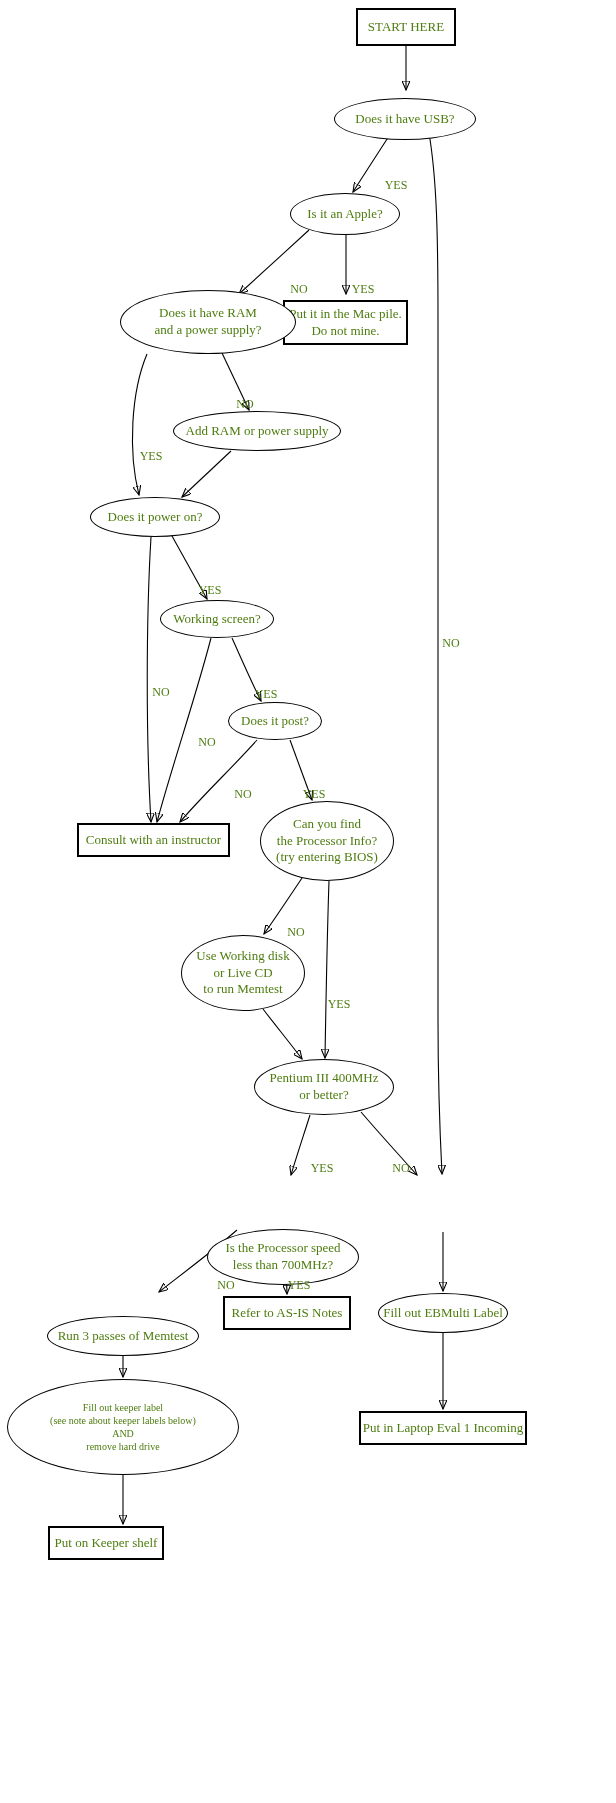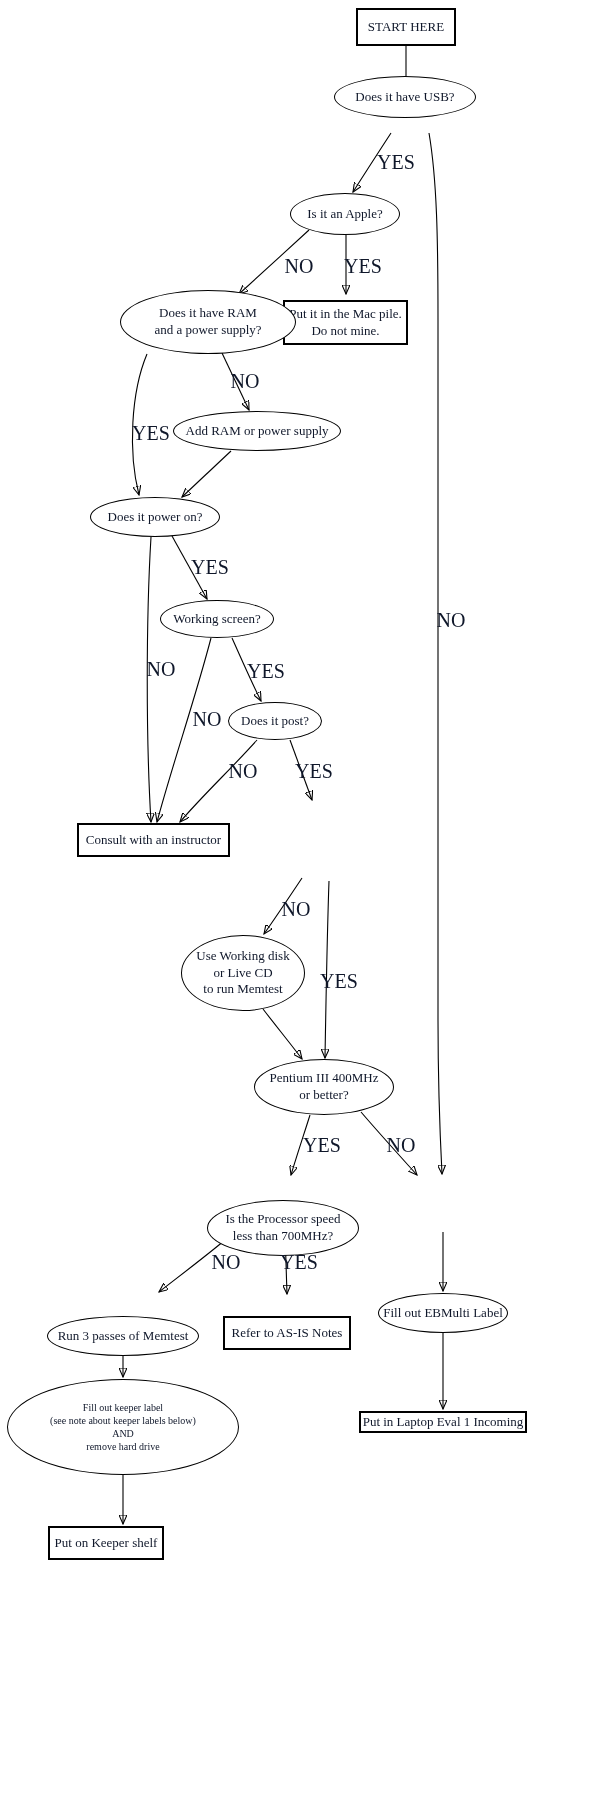--- a/index.html
+++ b/index.html
@@ -1,52 +1,52 @@
 <!DOCTYPE html>
 <html><head>
 <meta charset="utf-8">
 <style>
   * { margin:0; padding:0; box-sizing:border-box; }
   html,body { background:#ffffff; }
   .stage {
     position:relative; width:616px; height:1803px; background:#ffffff;
-    font-family:"Liberation Serif","DejaVu Serif",serif; color:#0f172a;
+    font-family:"Liberation Serif","DejaVu Serif",serif; color:#4d7c0f;
     overflow:hidden;
   }
   .edges { position:absolute; left:0; top:0; width:616px; height:1803px; }
   .edges path { stroke:#000; stroke-width:1.1; fill:none; }
   .node {
     position:absolute; display:flex; align-items:center; justify-content:center;
     text-align:center; white-space:pre-line; font-size:13px; line-height:1.3;
     background:#fff;
   }
   .ellipse { border:1px solid #000; border-radius:50%; }
   .rect { border:2px solid #000; }
-  .elabel { position:absolute; transform:translate(-50%,-50%); font-size:20px; }
+  .elabel { position:absolute; transform:translate(-50%,-50%); font-size:12px;margin-top:23px; }
 
   .n-start      { left:356px; top:8px;    width:100px; height:38px; }
-  .n-usb        { left:334px; top:76px;   width:142px; height:42px; }
+  .n-usb        { left:334px; top:98px;   width:142px; height:42px; }
   .n-apple      { left:290px; top:193px;  width:110px; height:42px; }
   .n-mac        { left:283px; top:300px;  width:125px; height:45px; }
   .n-ram        { left:120px; top:290px;  width:176px; height:64px; }
   .n-addram     { left:173px; top:411px;  width:168px; height:40px; }
   .n-poweron    { left:90px;  top:497px;  width:130px; height:40px; }
   .n-screen     { left:160px; top:600px;  width:114px; height:38px; }
   .n-post       { left:228px; top:702px;  width:94px;  height:38px; }
   .n-consult    { left:77px;  top:823px;  width:153px; height:34px;font-family:Liberation Serif, serif; }
   .n-procinfo   { left:260px; top:801px;  width:134px; height:80px; }
   .n-ebmulti    { left:181px; top:935px;  width:124px; height:76px; }
   .n-pentium    { left:254px; top:1059px; width:140px; height:56px; }
-  .n-speed      { left:207px; top:1200px; width:152px; height:56px; }
+  .n-speed      { left:207px; top:1229px; width:152px; height:56px; }
   .n-pullhd     { left:376px; top:1176px; width:134px; height:56px; }
   .n-run3       { left:47px;  top:1316px; width:152px; height:40px; }
-  .n-asis       { left:223px; top:1296px; width:128px; height:34px;margin-top:20px; }
+  .n-asis       { left:223px; top:1296px; width:128px; height:34px; }
   .n-reject     { left:378px; top:1293px; width:130px; height:40px; }
   .n-keeper     { left:7px;   top:1379px; width:232px; height:96px; font-size:10px; }
-  .n-laptopeval { left:359px; top:1411px; width:168px; height:22px; }
+  .n-laptopeval { left:359px; top:1411px; width:168px; height:34px; }
   .n-shelf      { left:48px;  top:1526px; width:116px; height:34px; }
 
   .l-usb-yes     { left:396px; top:162px; }
   .l-usb-no      { left:451px; top:620px; }
   .l-apple-no    { left:299px; top:266px; }
   .l-apple-yes   { left:363px; top:266px; }
   .l-ram-no      { left:245px; top:381px; }
   .l-ram-yes     { left:151px; top:433px; }
   .l-power-yes   { left:210px; top:567px; }
   .l-power-no    { left:161px; top:669px; }
@@ -104,20 +104,23 @@
   <div class="node ellipse n-apple">Is it an Apple?</div>
   <div class="node rect n-mac">Put it in the Mac pile.
 Do not mine.</div>
   <div class="node ellipse n-ram">Does it have RAM
 and a power supply?</div>
   <div class="node ellipse n-addram">Add RAM or power supply</div>
   <div class="node ellipse n-poweron">Does it power on?</div>
   <div class="node ellipse n-screen">Working screen?</div>
   <div class="node ellipse n-post">Does it post?</div>
   <div class="node rect n-consult">Consult with an instructor</div>
+  <div class="node ellipse n-procinfo">Can you find
+the Processor Info?
+(try entering BIOS)</div>
   <div class="node ellipse n-ebmulti">Use Working disk
 or Live CD
 to run Memtest</div>
   <div class="node ellipse n-pentium">Pentium III 400MHz
 or better?</div>
   <div class="node ellipse n-speed">Is the Processor speed
 less than 700MHz?</div>
   <div class="node ellipse n-run3">Run 3 passes of Memtest</div>
   <div class="node rect n-asis">Refer to AS-IS Notes</div>
   <div class="node ellipse n-reject">Fill out EBMulti Label</div>

